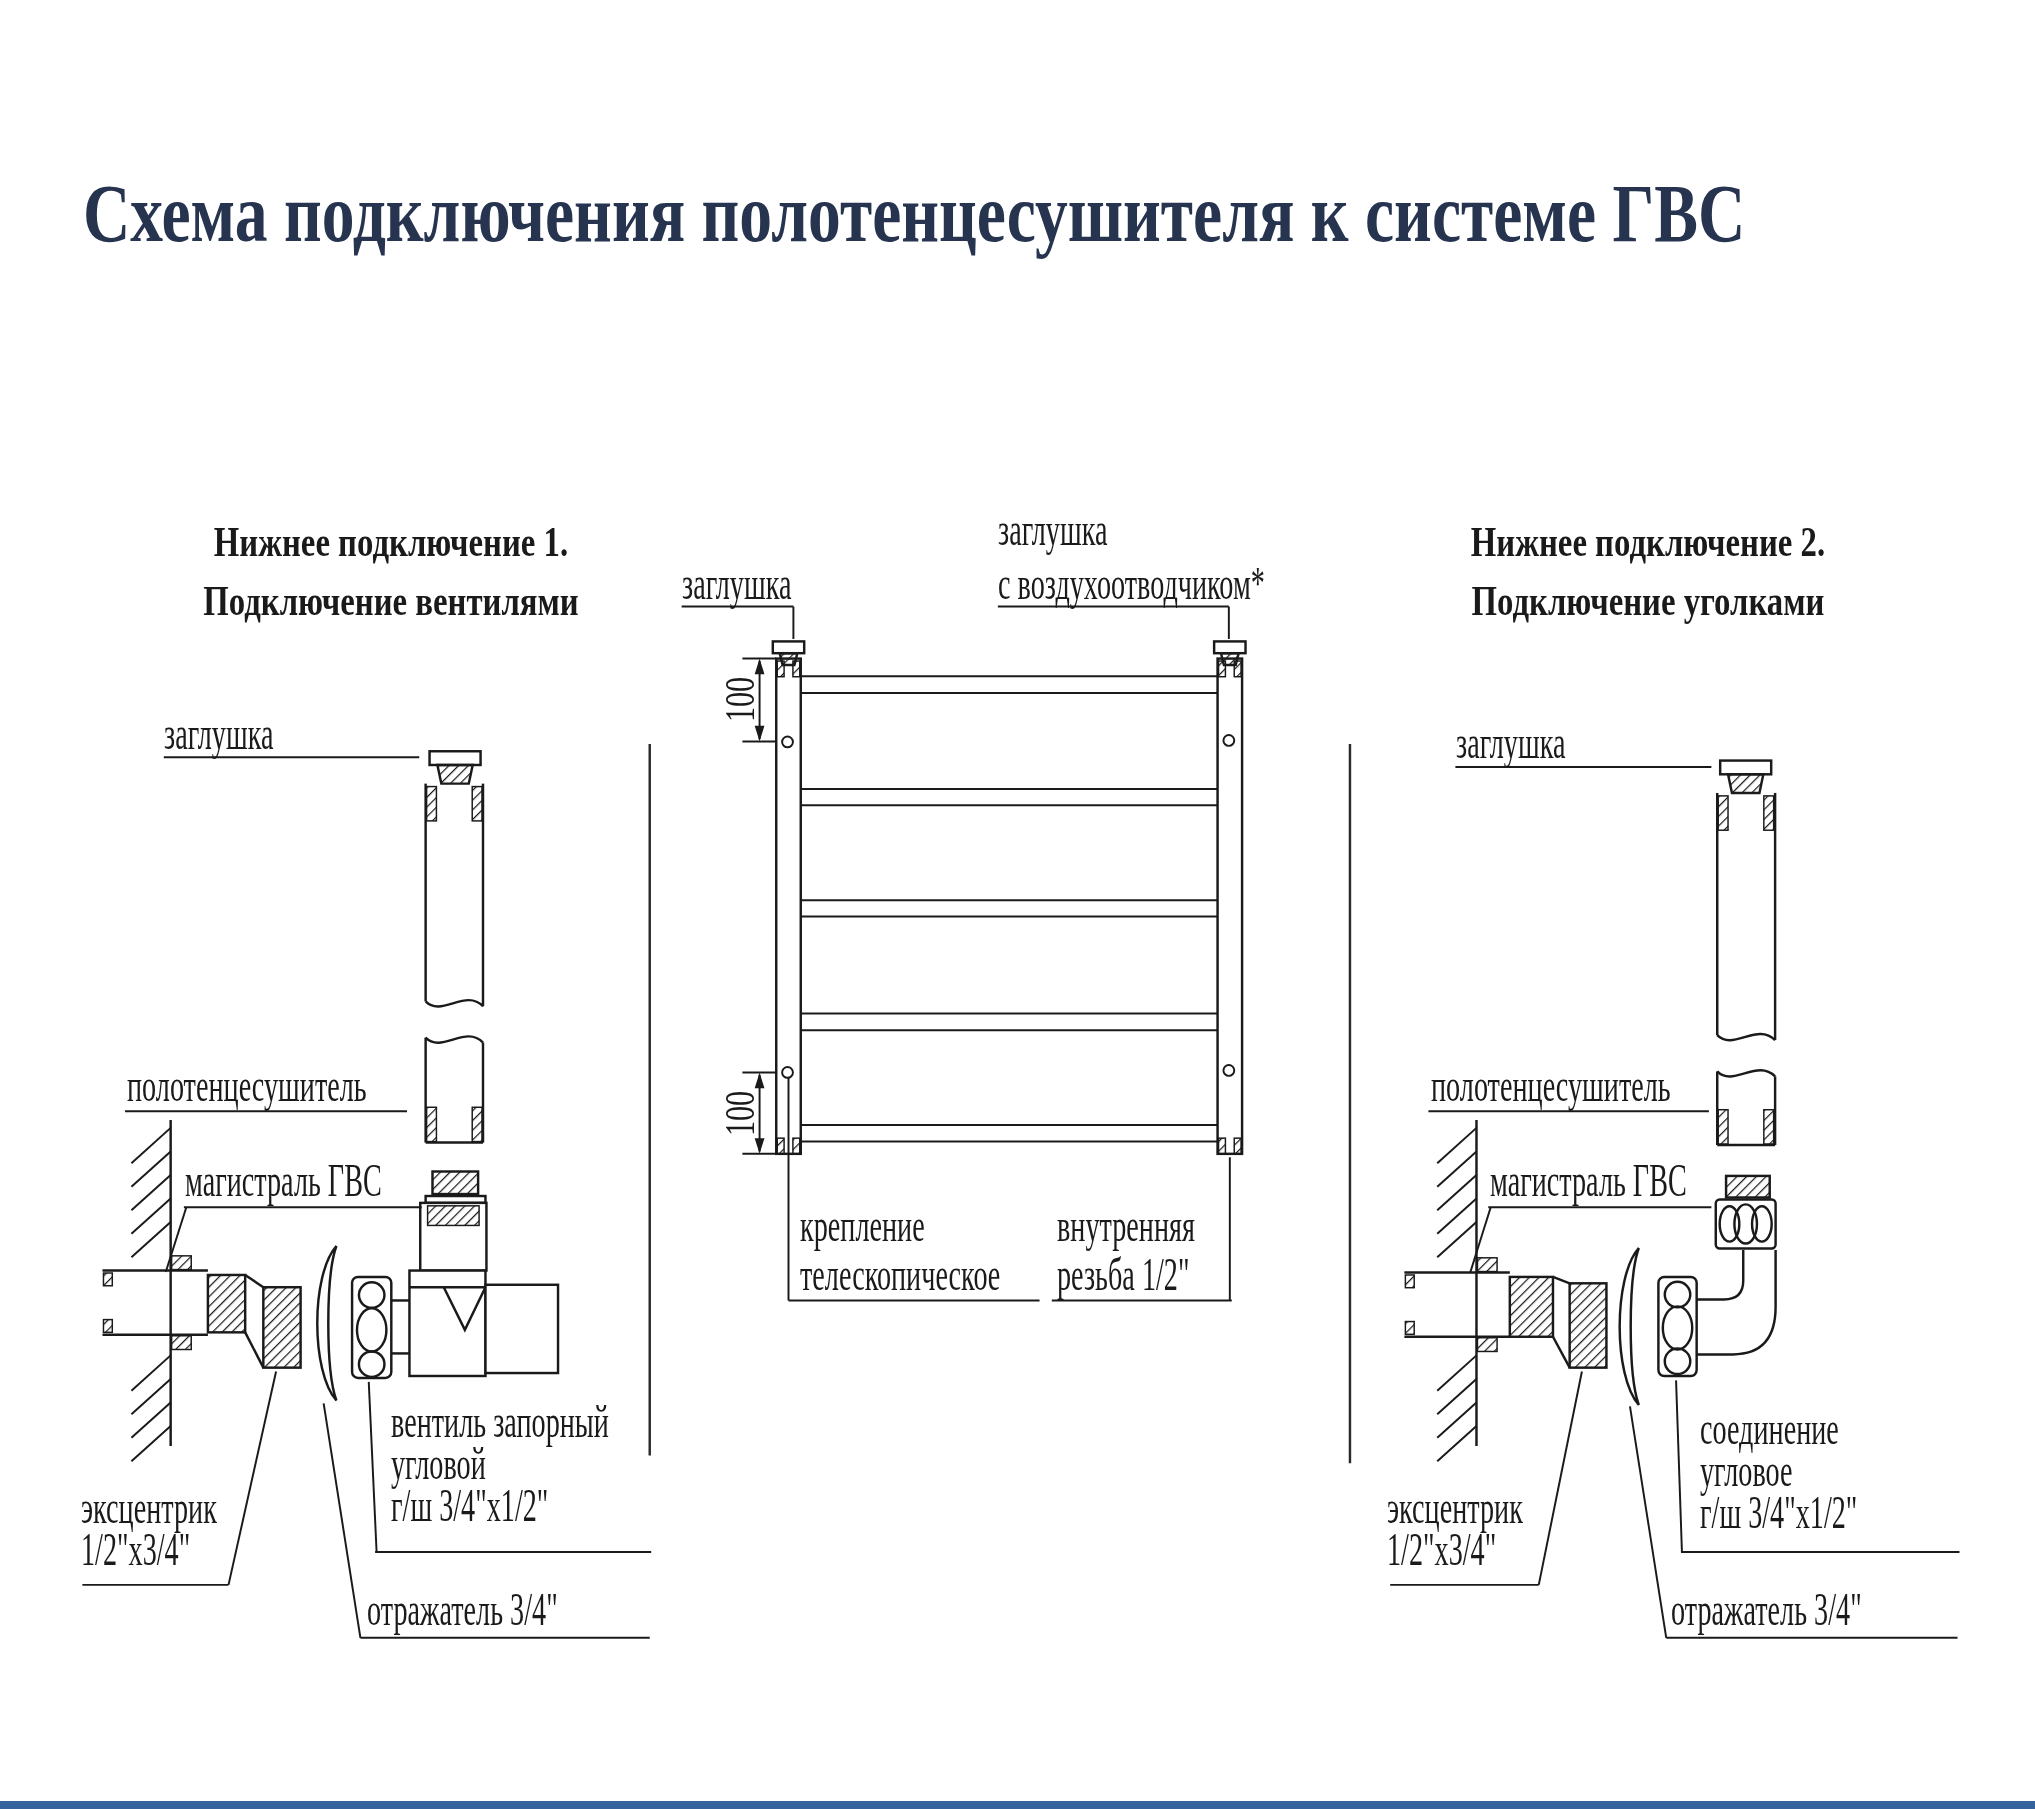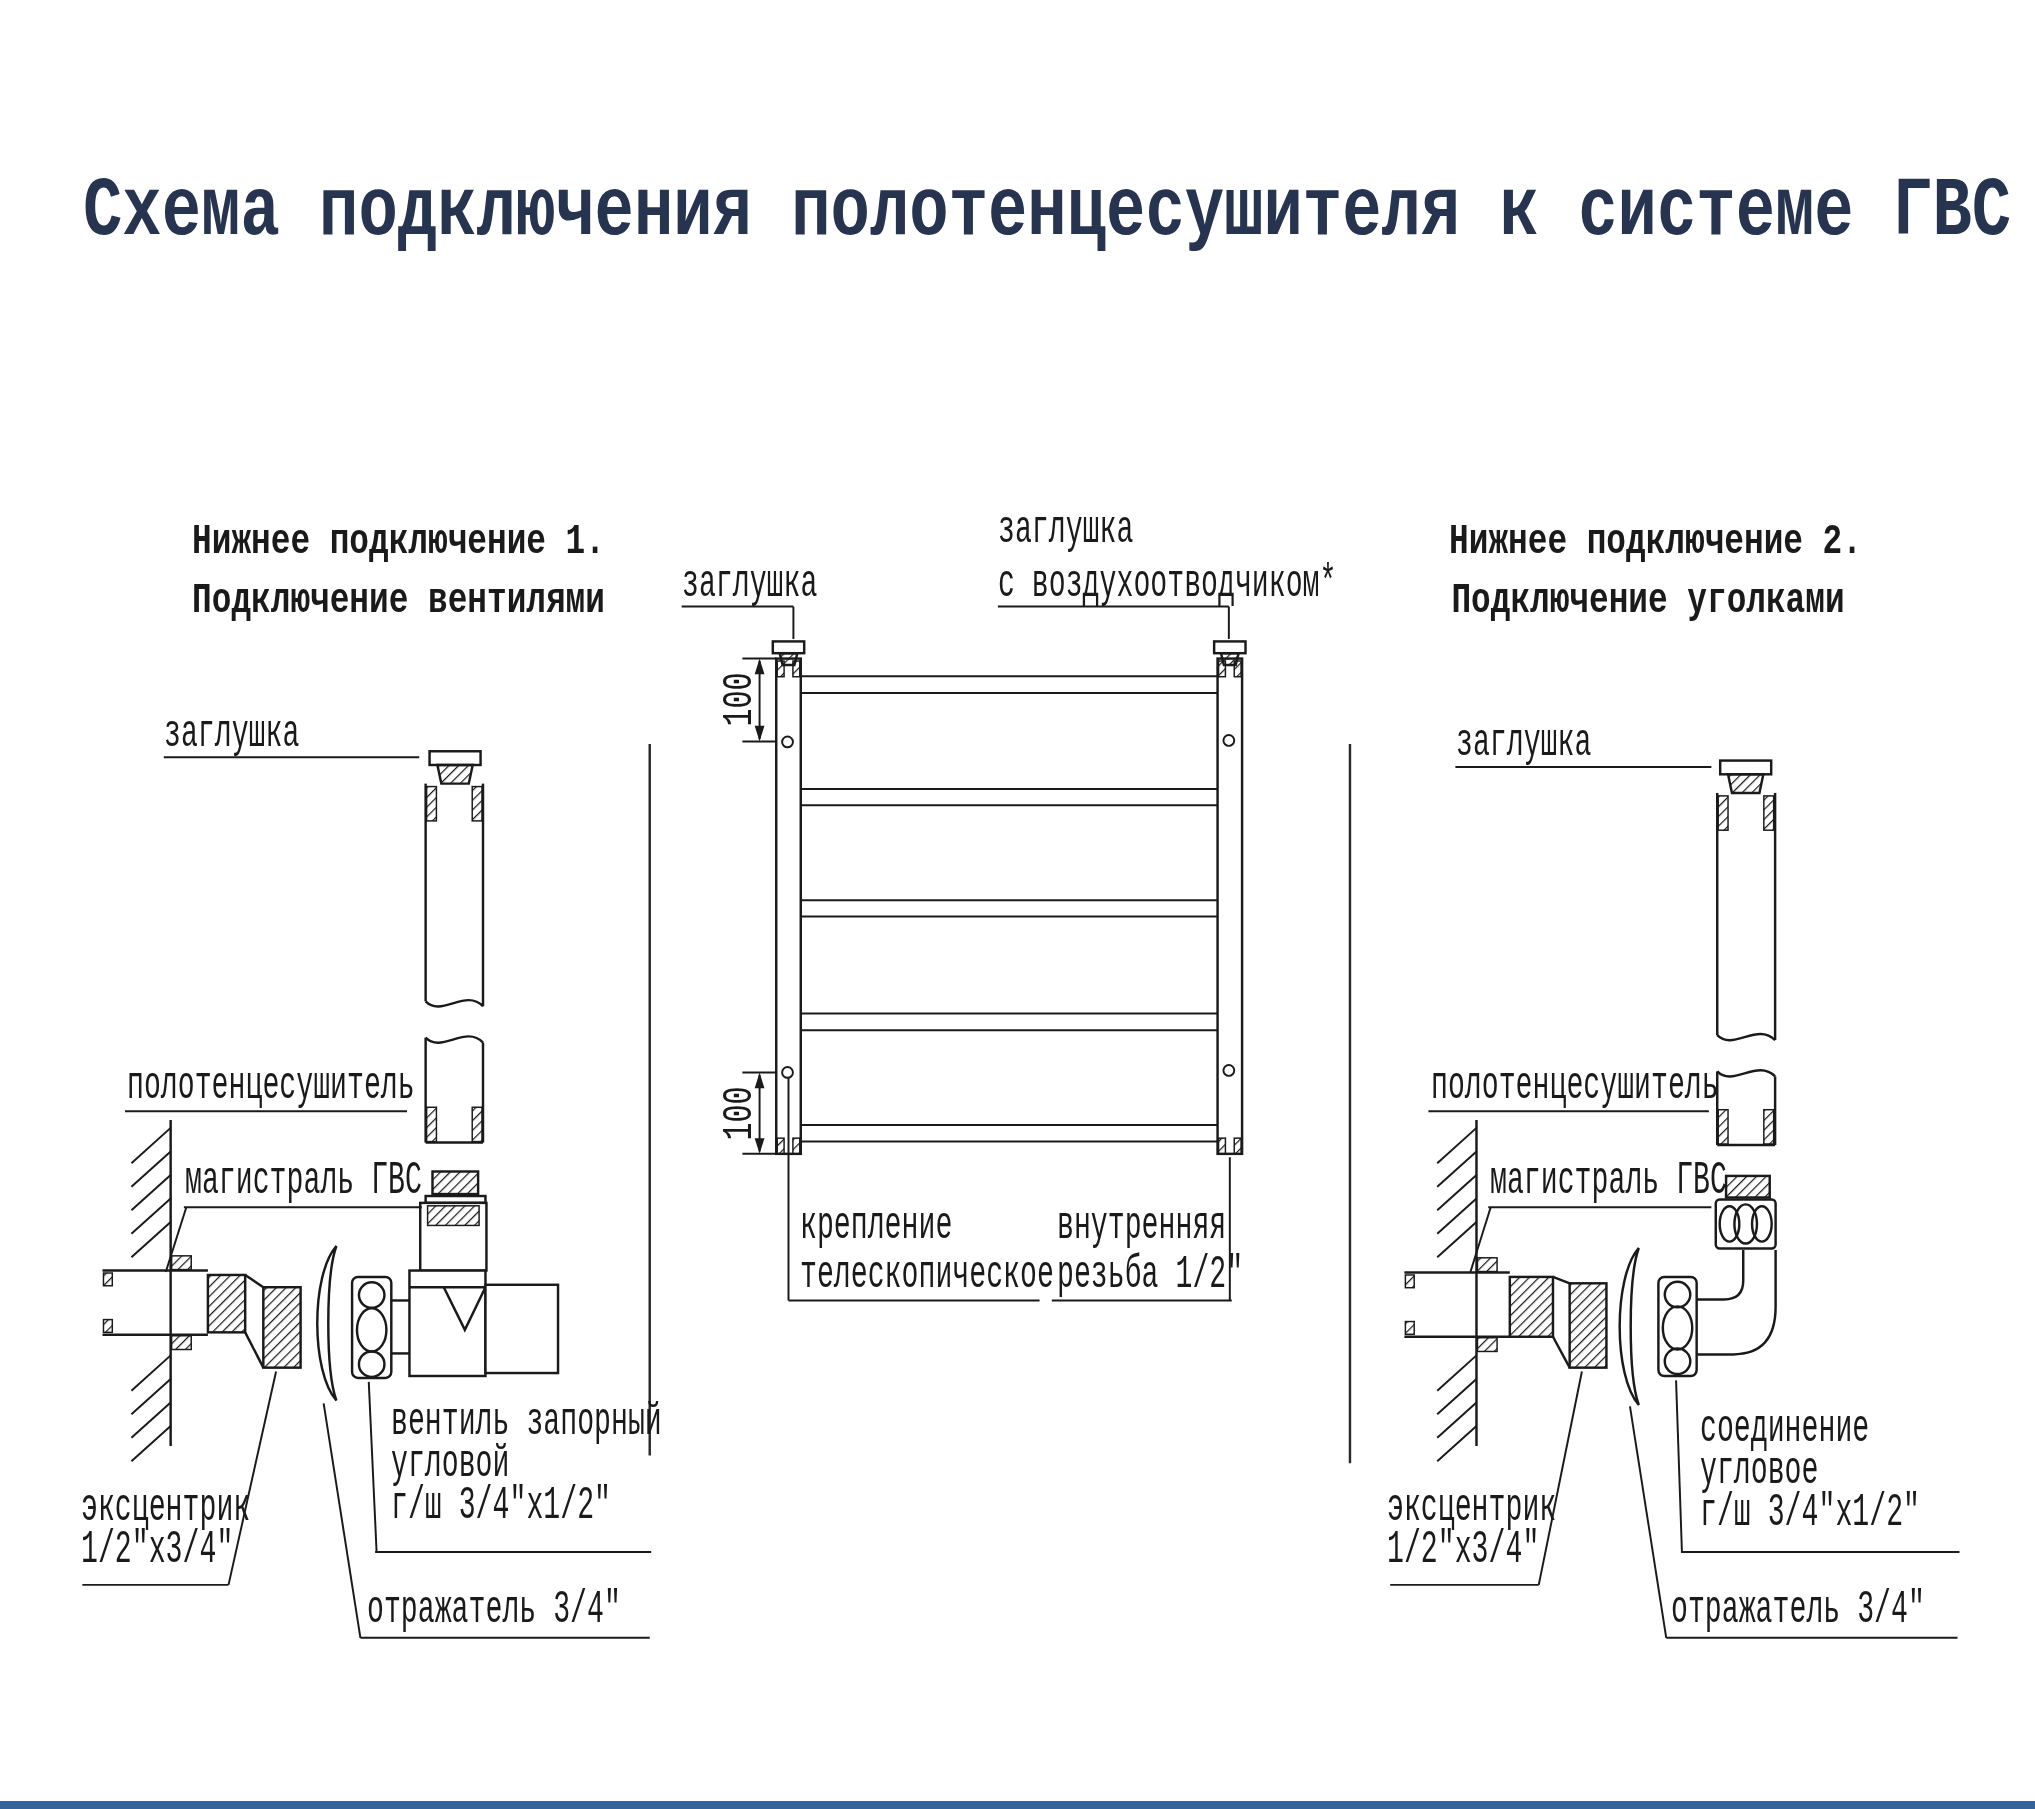--- a/index.html
+++ b/index.html
@@ -1,20 +1,20 @@
 <!DOCTYPE html>
 <html style="font-size:7.8px"><head>
 <meta charset="utf-8">
 <style>
   html,body{margin:0;padding:0;background:#ffffff;}
   #stage{
     position:relative;
     width:2035px;height:1809px;
     background:#ffffff;
-    font-family:Liberation Mono, monospace;
+    font-family:Liberation Serif, serif;
     overflow:hidden;
   }
   #lineart{position:absolute;left:0;top:0;}
   .txt{position:absolute;white-space:nowrap;color:#1a1a1a;}
   .title{
     font-size:83px;font-weight:bold;color:#273450;
     transform:scaleX(0.79);transform-origin:left top;
   }
   .heading{
     font-size:42px;font-weight:bold;text-align:center;

